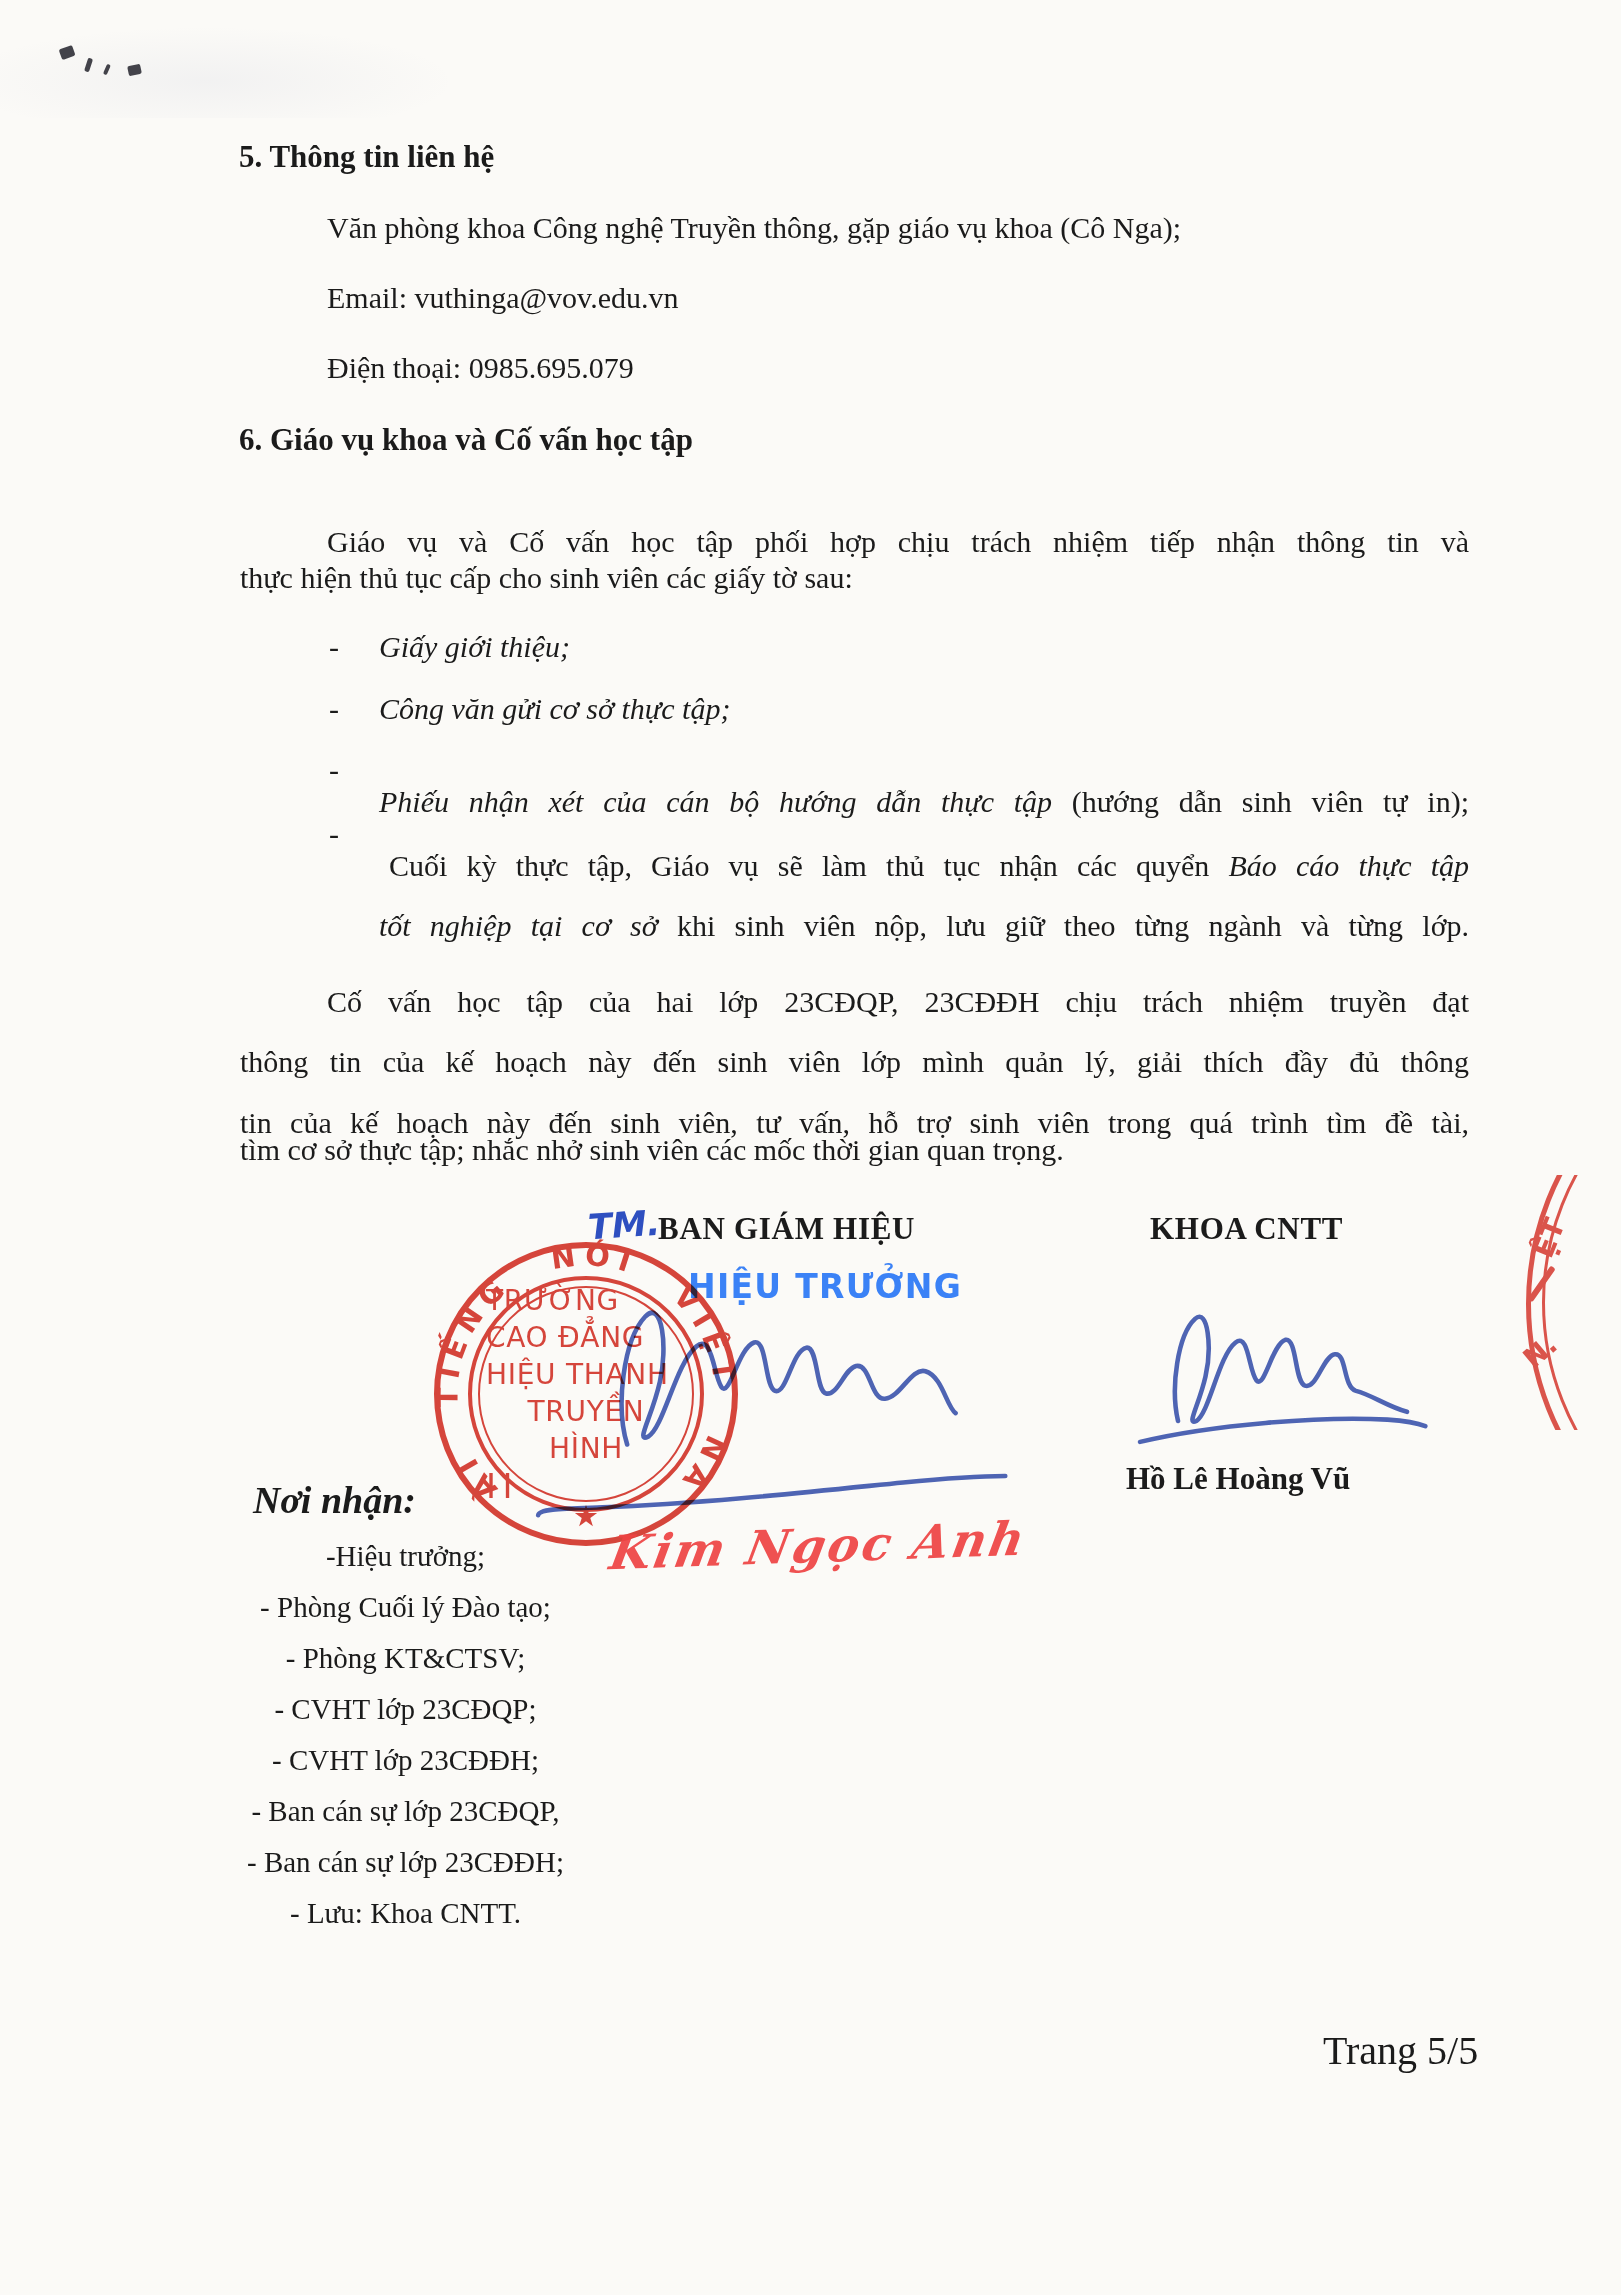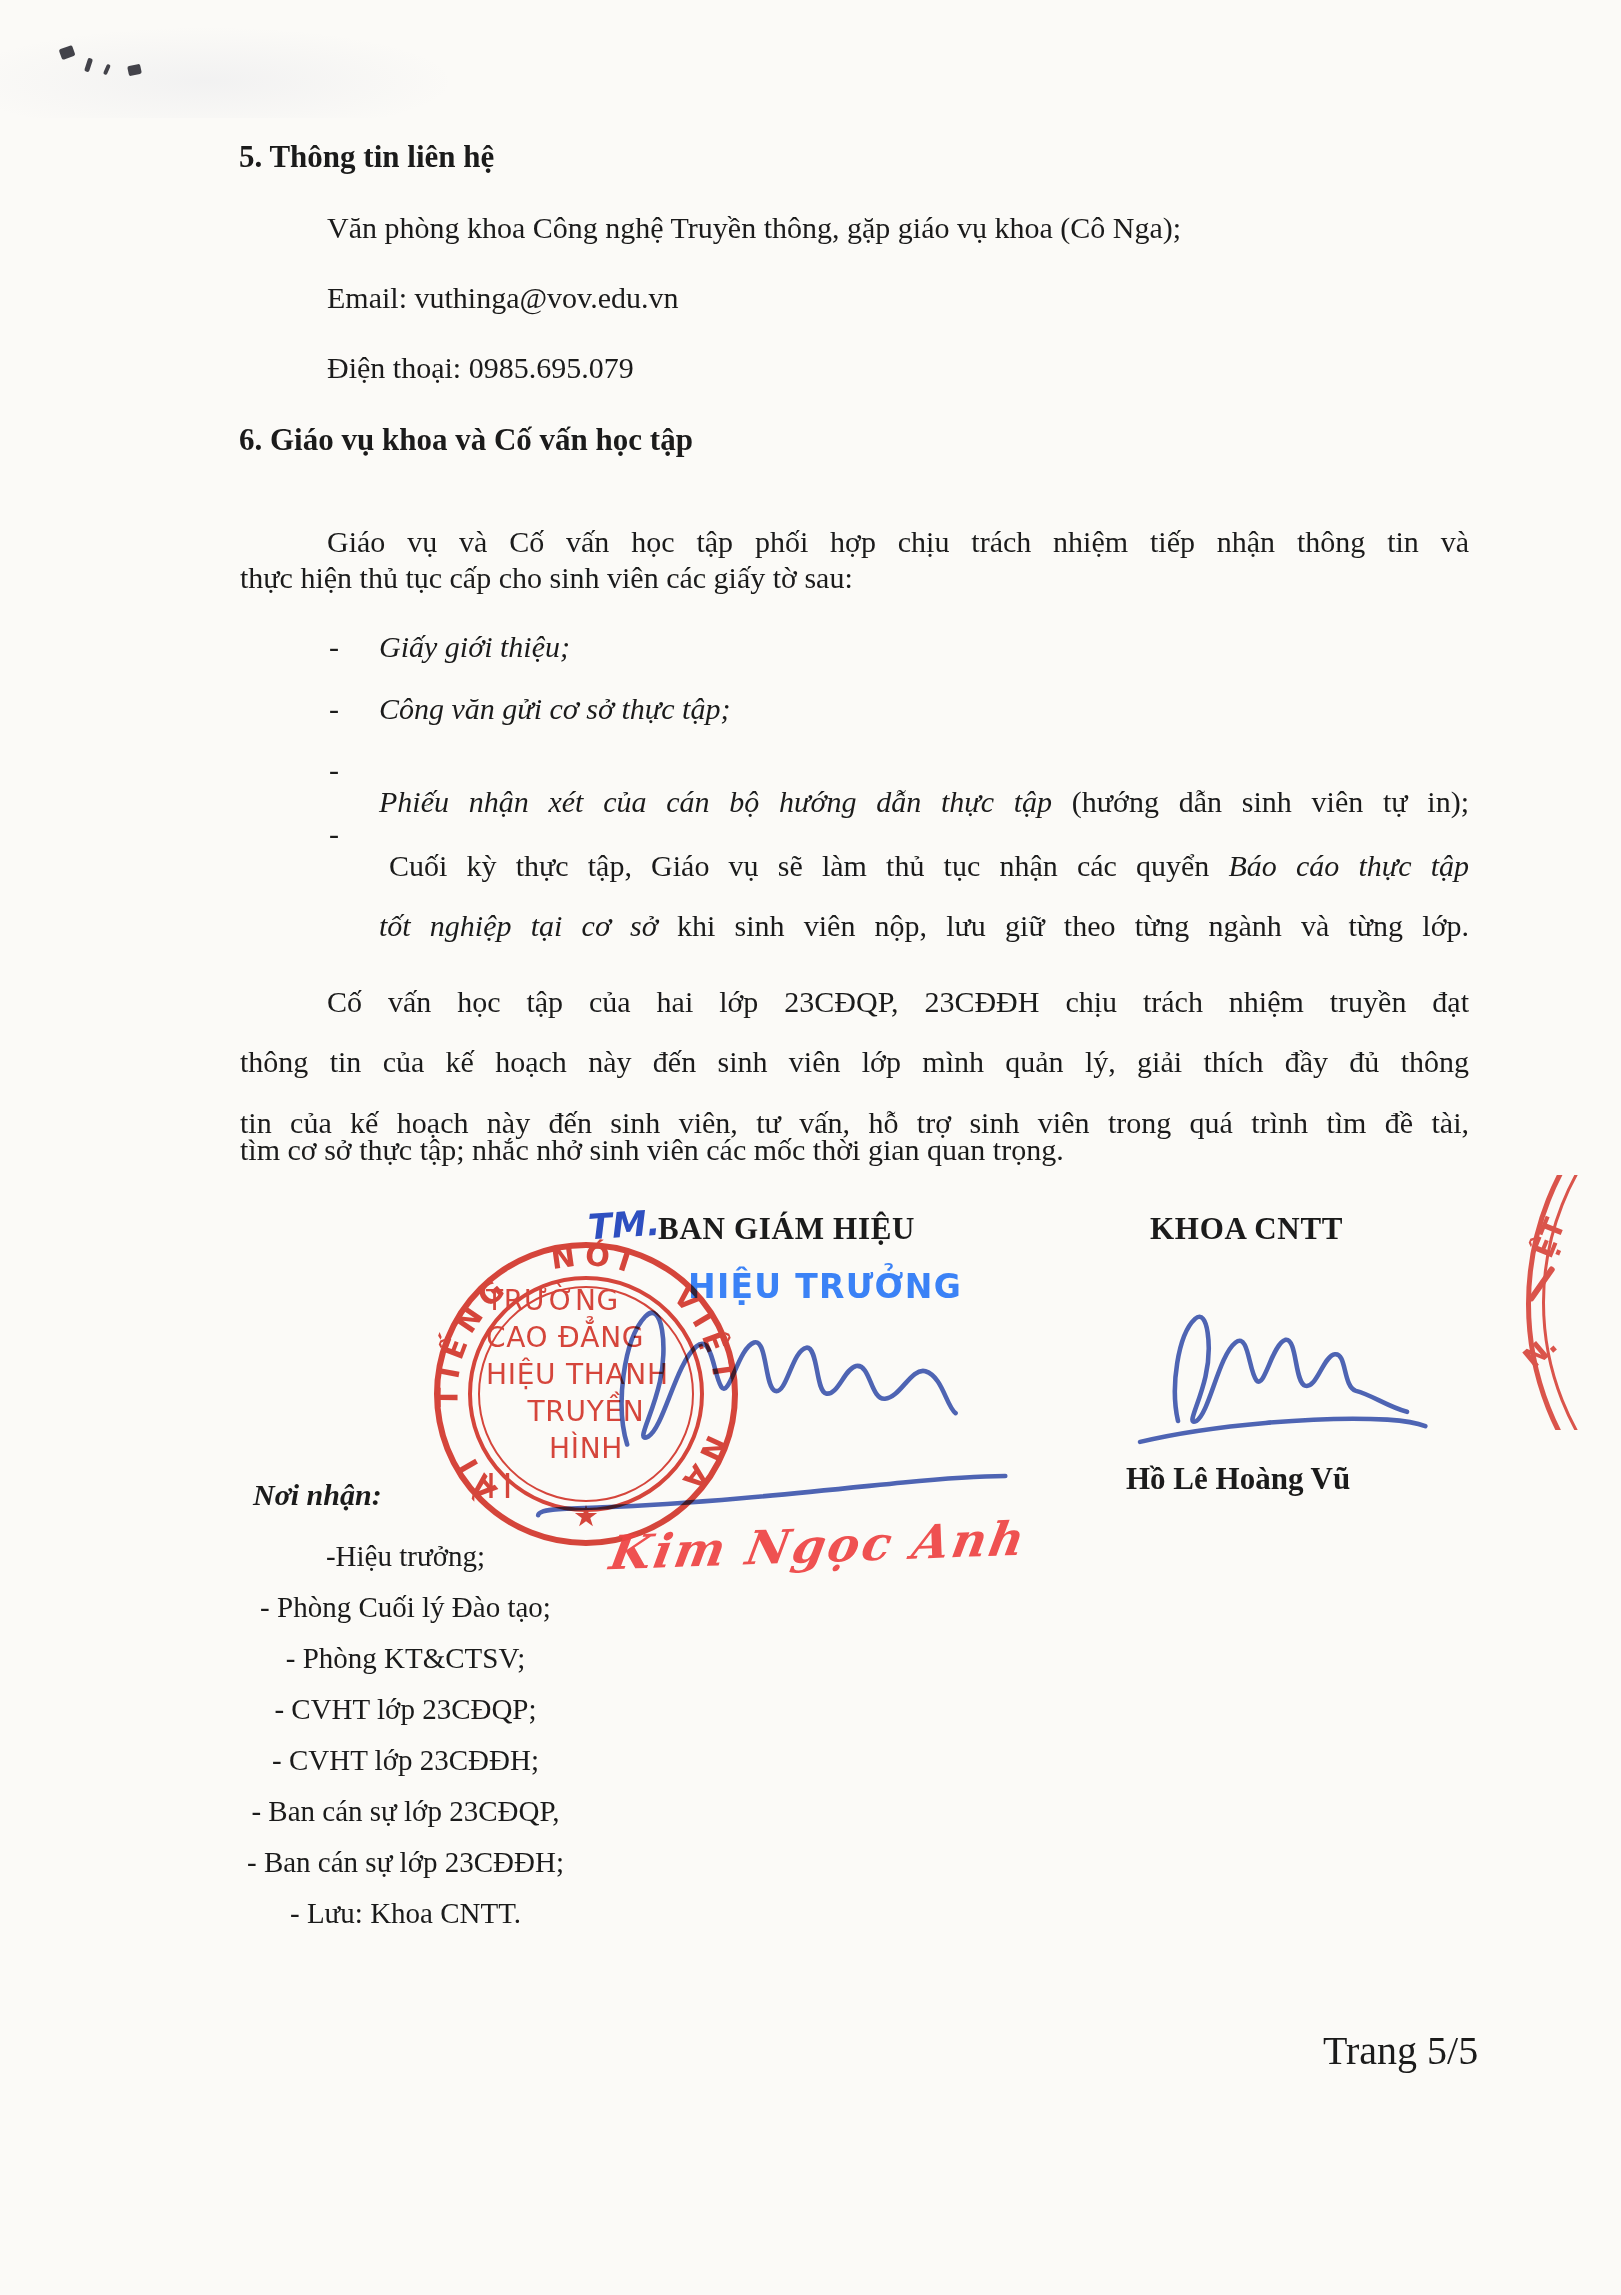--- a/index.html
+++ b/index.html
@@ -27,21 +27,21 @@
   .red-title{
     position:absolute;font-family:"DejaVu Sans","Liberation Sans",sans-serif;
     font-weight:bold;font-size:33px;color:#3b82f6;letter-spacing:1.3px;white-space:nowrap;
   }
   .script-name{
     position:absolute;font-family:"DejaVu Serif","Liberation Serif",serif;
     font-style:italic;font-weight:bold;font-size:47px;color:#ee4343;
     transform:skewX(-12deg) rotate(-2deg);letter-spacing:2.6px;white-space:nowrap;opacity:.92;
   }
   .signer-name{position:absolute;font-size:31px;font-weight:bold;white-space:nowrap;}
-  .recips-label{position:absolute;font-size:30px;font-weight:bold;font-style:italic;white-space:nowrap;}
+  .recips-label{position:absolute;font-size:38px;font-weight:bold;font-style:italic;white-space:nowrap;}
   .recips{position:absolute;left:247px;top:1531px;font-size:29px;line-height:51px;text-align:center;}
   .page-num{position:absolute;font-size:40px;white-space:nowrap;}
 
   
   .stamp{
     position:absolute;left:434px;top:1242px;width:304px;height:304px;
     color:#d6382e;opacity:.93;mix-blend-mode:multiply;
     font-family:"DejaVu Sans","Liberation Sans",sans-serif;
   }
   .stamp .ring-outer{position:absolute;inset:0;border:6.5px solid currentColor;border-radius:50%;}

